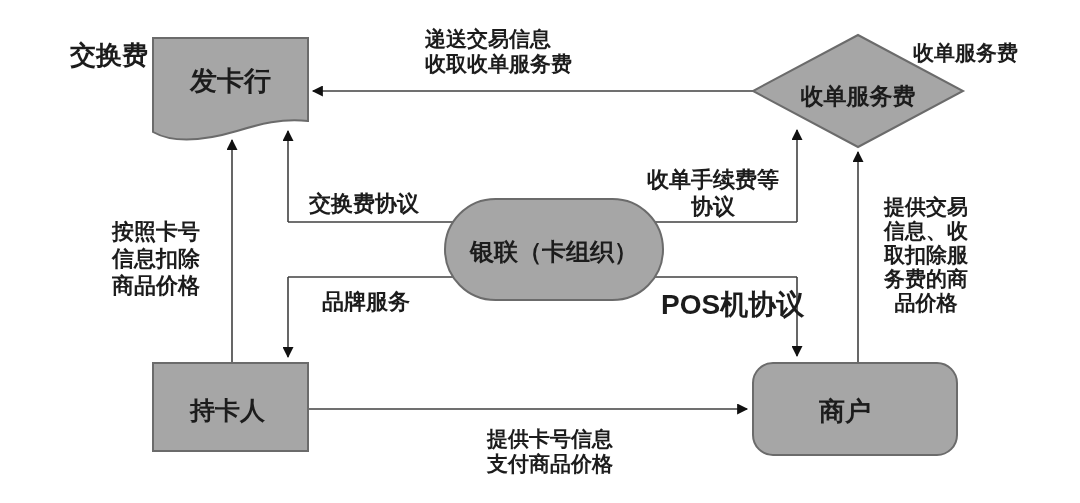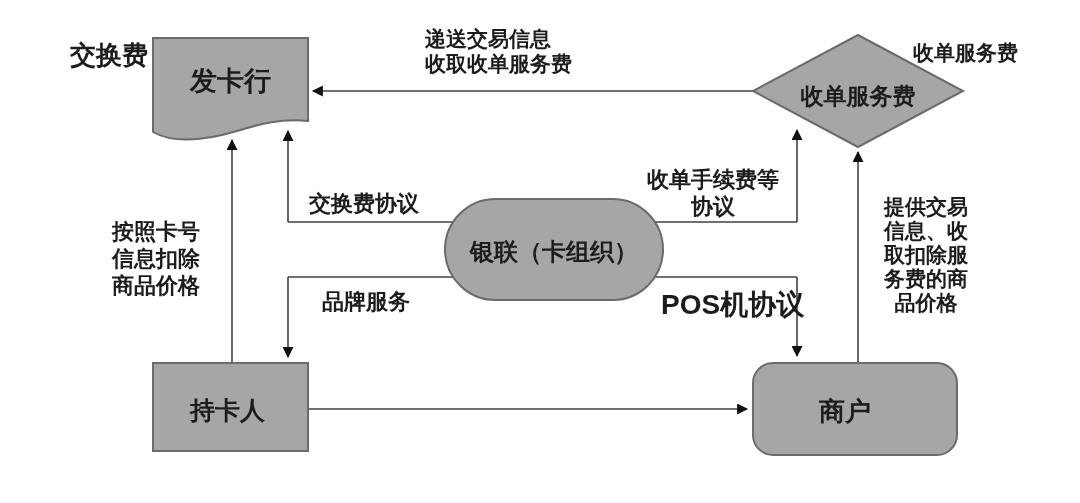--- a/index.html
+++ b/index.html
@@ -102,13 +102,15 @@
   <div class="label lbl-brand-service">品牌服务</div>
   <div class="label lbl-pos-agreement">POS机协议</div>
   <div class="label lbl-deduct-price">按照卡号
 信息扣除
 商品价格</div>
   <div class="label lbl-provide-transaction">提供交易
 信息、收
 取扣除服
 务费的商
 品价格</div>
+  <div class="label lbl-provide-card-info">提供卡号信息
+支付商品价格</div>
 </div>
 
 </body></html>

